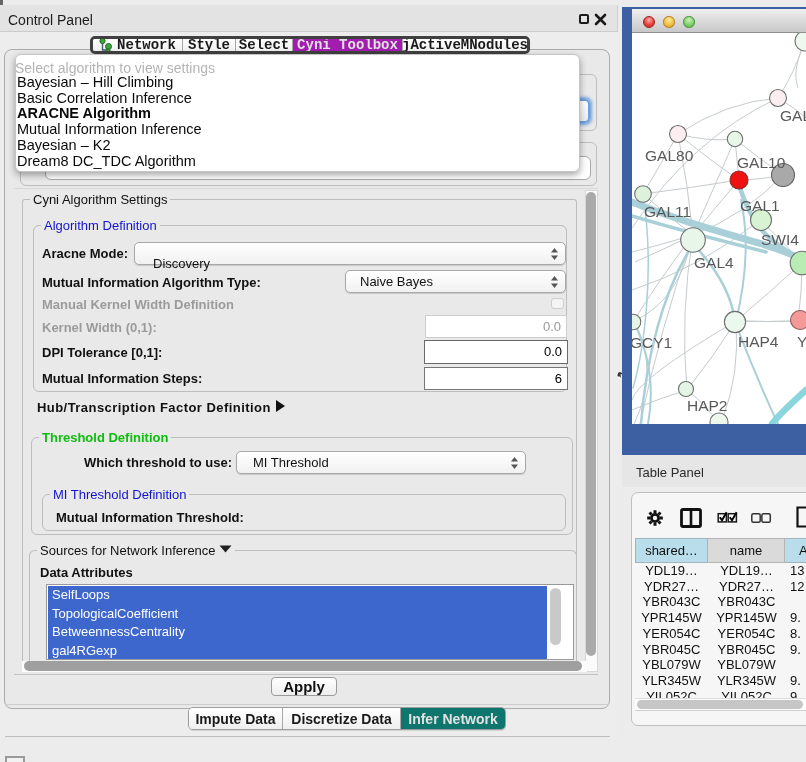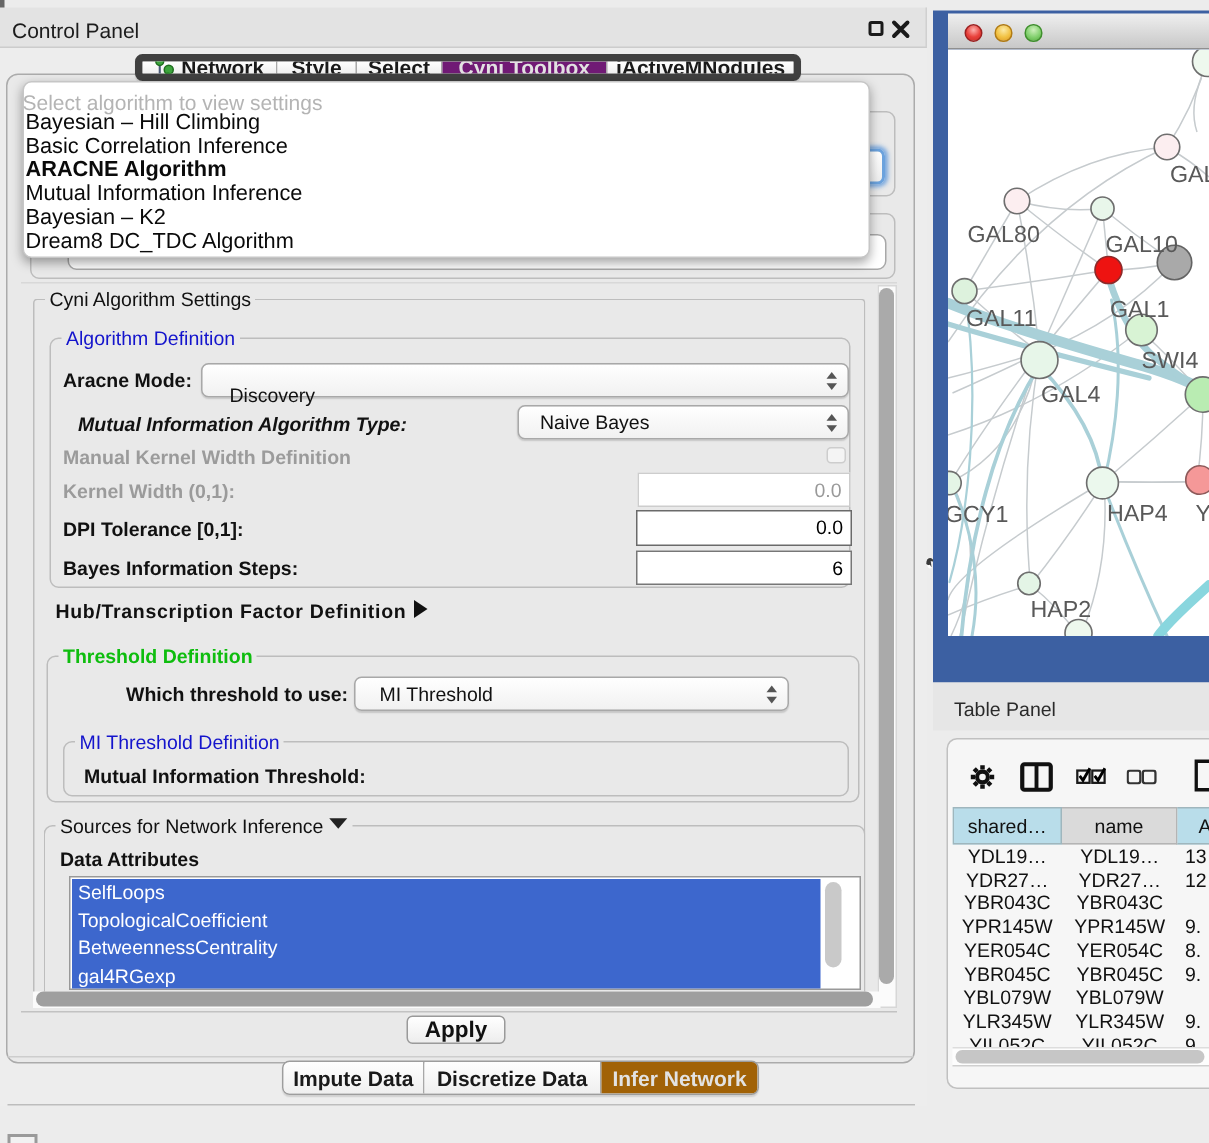--- a/index.html
+++ b/index.html
@@ -35,21 +35,21 @@
   </svg>
 
   <div class="abs" style="left:4px;top:49px;width:606px;height:660px;border:1px solid #ababab;border-radius:8px;background:#e9e9e9;"></div>
 
   <div class="fs" style="left:20px;top:74px;width:577px;height:57px;"></div>
   <div class="abs" style="left:60px;top:99px;width:530px;height:24px;border-radius:5px;background:linear-gradient(#fff,#eee);border:2px solid #6ba2dd;box-shadow:0 0 3px 1.5px rgba(90,150,220,0.8);"></div>
   <div class="fs" style="left:20px;top:142px;width:577px;height:44px;"></div>
   <div class="abs" style="left:45px;top:156px;width:546px;height:24px;border-radius:6px;background:#fff;border:1px solid #a8a8a8;"></div>
     <div class="abs" style="left:14px;top:188px;width:584px;height:1px;background:#d8d8d8;"></div>
 
-  <div id="toptabs" class="abs" style="left:90px;top:36px;height:18px;display:flex;border:5px solid #404040;border-radius:5px;overflow:hidden;box-shadow:0 1px 1px rgba(0,0,0,0.12);">
+  <div id="toptabs" class="abs" style="left:90px;top:36px;height:18px;display:flex;border:3px solid #404040;border-radius:5px;overflow:hidden;box-shadow:0 1px 1px rgba(0,0,0,0.12);font-family:Liberation Mono, monospace;">
     <div class="ttab" style="width:90px;"><svg width="14" height="15" viewBox="0 0 14 15" style="margin-right:4px;">
           <path d="M3.5 4 V12 H8" stroke="#4a5a78" stroke-width="1.4" fill="none"></path>
           <circle cx="3.5" cy="3" r="2.6" fill="#3da43d" stroke="#1e6e1e"></circle>
           <circle cx="9.5" cy="8.5" r="3" fill="#3da43d" stroke="#1e6e1e"></circle>
           <circle cx="9" cy="13" r="2.2" fill="#3da43d" stroke="#1e6e1e"></circle>
         </svg>Network</div>
     <div class="ttab" style="width:53px;">Style</div>
     <div class="ttab" style="width:57px;">Select</div>
     <div class="ttab sel" style="width:110px;">Cyni Toolbox</div>
     <div class="ttab" style="width:124px;border-right:none;">jActiveMNodules</div>
@@ -67,41 +67,41 @@
   <div class="combo" style="left:134px;top:242px;width:432px;height:23px;">
     <span style="position:absolute;left:18px;top:13px;">Discovery</span>
     <span class="ar">
         <svg width="9" height="14" viewBox="0 0 9 14">
           <path d="M4.5 1 L8 5.5 H1 Z" fill="#555"></path>
           <path d="M4.5 13 L1 8.5 H8 Z" fill="#555"></path>
         </svg>
       </span>
   </div>
 
-  <div class="lbl" style="position:absolute;left:52px;top:275px;font-style:italic;">Mutual Information Algorithm Type:</div>
+  <div class="lbl" style="position:absolute;left:42px;top:275px;">Mutual Information Algorithm Type:</div>
   <div class="combo" style="left:345px;top:270px;width:221px;height:23px;">
     <span style="position:absolute;left:14px;top:3px;">Naive Bayes</span>
     <span class="ar">
         <svg width="9" height="14" viewBox="0 0 9 14">
           <path d="M4.5 1 L8 5.5 H1 Z" fill="#555"></path>
           <path d="M4.5 13 L1 8.5 H8 Z" fill="#555"></path>
         </svg>
       </span>
   </div>
 
   <div class="lbl dis" style="position:absolute;left:42px;top:297px;">Manual Kernel Width Definition</div>
   <div class="abs" style="left:551px;top:298px;width:13px;height:11px;border:1px solid #cdcdcd;border-radius:3px;background:#f4f4f4;"></div>
 
   <div class="lbl dis" style="position:absolute;left:42px;top:320px;">Kernel Width (0,1):</div>
   <div class="field dis" style="left:425px;top:315px;width:142px;height:23px;line-height:21px;color:#999;border:1px solid #cdcdcd;">0.0</div>
 
   <div class="lbl" style="position:absolute;left:42px;top:345px;">DPI Tolerance [0,1]:</div>
   <div class="field" style="left:424px;top:340px;width:144px;height:24px;line-height:22px;border:1.5px solid #6a6a6a;">0.0</div>
 
-  <div class="lbl" style="position:absolute;left:42px;top:371px;">Bayes Information Steps:</div>
+  <div class="lbl" style="position:absolute;left:42px;top:371px;">Mutual Information Steps:</div>
   <div class="field" style="left:424px;top:367px;width:144px;height:23px;line-height:21px;border:1px solid #777;">6</div>
 
   <div class="lbl" style="position:absolute;left:37px;top:400px;letter-spacing:0.45px;">Hub/Transcription Factor Definition</div>
   <svg class="abs" style="left:274px;top:399px;" width="12" height="14" viewBox="0 0 12 14">
       <path d="M2 1 L11 7 L2 13 Z" fill="#111"></path>
     </svg>
 
   <div class="fs" style="left:31px;top:437px;width:542px;height:98px;font-weight:bold;">
       <span style="color:#0ebd0e;">Threshold Definition</span>
     </div>
@@ -139,21 +139,21 @@
   <div class="abs" style="left:22px;top:661px;width:565px;height:11px;background:#fbfbfb;"></div>
   <div class="abs" style="left:24px;top:661px;width:558px;height:10px;background:#9f9f9f;border-radius:5px;"></div>
   <div class="abs" style="left:14px;top:674px;width:584px;height:1px;background:#c2c2c2;"></div>
 
   <div class="abs" style="left:271px;top:677px;width:66px;height:19px;border:1px solid #9a9a9a;border-radius:4px;background:linear-gradient(#ffffff,#ededed);text-align:center;font-size:15px;font-weight:bold;color:#111;line-height:17px;">Apply</div>
   <div class="abs" style="left:5px;top:704px;width:604px;height:1px;background:#cdcdcd;"></div>
 
   <div id="bottabs" class="abs" style="left:148px;top:707px;height:23px;font-size:14px;display:flex;border:1px solid #9d9d9d;border-radius:5px;overflow:hidden;box-shadow:0 1px 1px rgba(0,0,0,0.12);margin-left:40px;">
     <div class="ttab" style="width:94px;">Impute Data</div>
     <div class="ttab" style="width:118px;">Discretize Data</div>
-    <div class="ttab sel" style="width:104px;border-right:none;background:#a16207;">Infer Network</div>
+    <div class="ttab sel" style="width:104px;border-right:none;background:#0f766e;">Infer Network</div>
   </div>
 
   <div class="abs" style="left:5px;top:756px;width:20px;height:10px;border:2px solid #9a9a9a;background:#f2f2f2;"></div>
 
   <div class="abs" style="left:15px;top:54px;width:565px;height:118px;background:#fff;border:1px solid #c6c6c6;border-radius:6px;box-shadow:0 3px 7px rgba(0,0,0,0.35);"></div>
   <div class="abs" style="left:15px;top:60px;width:565px;text-align:left;font-size:14px;color:#b4b4b4;">Select algorithm to view settings</div>
   <div class="abs" style="left:17px;top:75px;font-size:14.5px;color:#0a0a0a;line-height:15.7px;">
     Bayesian – Hill Climbing<br>
     Basic Correlation Inference<br>
     <b>ARACNE Algorithm</b><br>
@@ -304,14 +304,14 @@
 
   <div class="abs" style="left:635px;top:698px;width:171px;height:12px;background:#fdfdfd;border-top:1px solid #ddd;"></div>
   <div class="abs" style="left:637px;top:700px;width:166px;height:9px;background:#c6c6c6;border-radius:5px;"></div>
   <div class="abs" style="left:635px;top:710px;width:171px;height:1px;background:#cfcfcf;"></div>
 
 </div>
 <style>
 .ttab { height:100%; display:flex; align-items:center; justify-content:center;
   font-size:14px; font-weight:bold; color:#1a1a1a; background:linear-gradient(#ffffff,#efefef);
   border-right:1px solid #a8a8a8; }
-.ttab.sel { background:#701a75; color:#e2e2e2; }
+.ttab.sel { background:#a21caf; color:#e2e2e2; }
 </style>
 
 </body></html>

